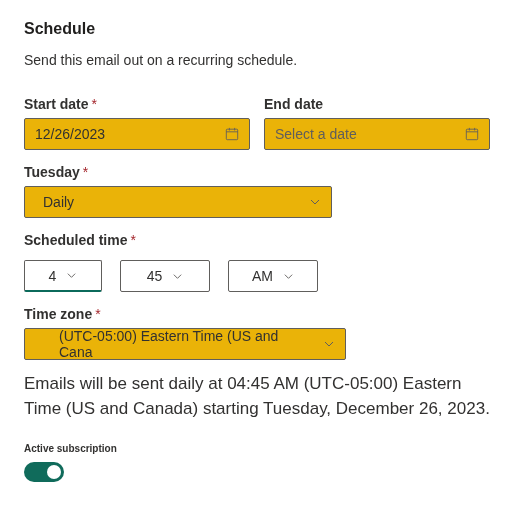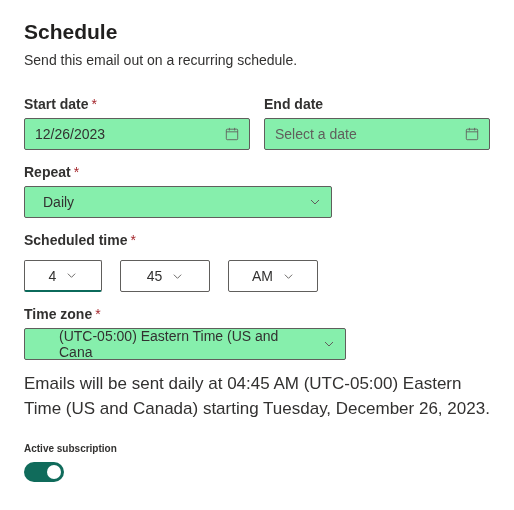--- a/index.html
+++ b/index.html
@@ -5,23 +5,23 @@
     * { box-sizing: border-box; }
     body {
       font-family: "Segoe UI", -apple-system, sans-serif;
       margin: 0;
       padding: 20px 24px;
       color: #323130;
       background: #fff;
       width: 514px;
     }
     h2 {
-      font-size: 21px;
+      font-size: 16px;
       font-weight: 600;
-      margin: 0 0 8px 0;
+      margin: 0 0 14px 0;
       color: #201f1e;
     }
     .subtitle {
       font-size: 14px;
       color: #323130;
       margin: 0 0 28px 0;
     }
     .row {
       display: flex;
       gap: 14px;
@@ -45,21 +45,21 @@
       color: #a4262c;
       font-weight: 400;
     }
     .control {
       position: relative;
       display: flex;
       align-items: center;
       height: 32px;
       border: 1px solid #605e5c;
       border-radius: 2px;
-      background: #86efac;
+      background: #eab308;
       padding: 0 10px;
       font-size: 14px;
       color: #323130;
       cursor: pointer;
     }
     .control.placeholder { color: #605e5c; }
     .control .value { flex: 1; }
     .icon-right {
       display: inline-flex;
       align-items: center;
@@ -158,21 +158,21 @@
           <line x1="5" y1="1" x2="5" y2="4"></line>
           <line x1="11" y1="1" x2="11" y2="4"></line>
         </svg>
       </span>
     </div>
   </div>
 </div>
 
 <div class="field repeat-wrap">
   <div class="label">
-    <span>Repeat</span>
+    <span>Tuesday</span>
     <span class="req">*</span>
   </div>
   <div class="control" style="padding-left:18px;">
     <span class="value">Daily</span>
     <span class="icon-right">
       <svg width="12" height="12" viewBox="0 0 12 12" fill="none" stroke="#605e5c" stroke-width="1">
         <polyline points="2,4 6,8 10,4"></polyline>
       </svg>
     </span>
   </div>

